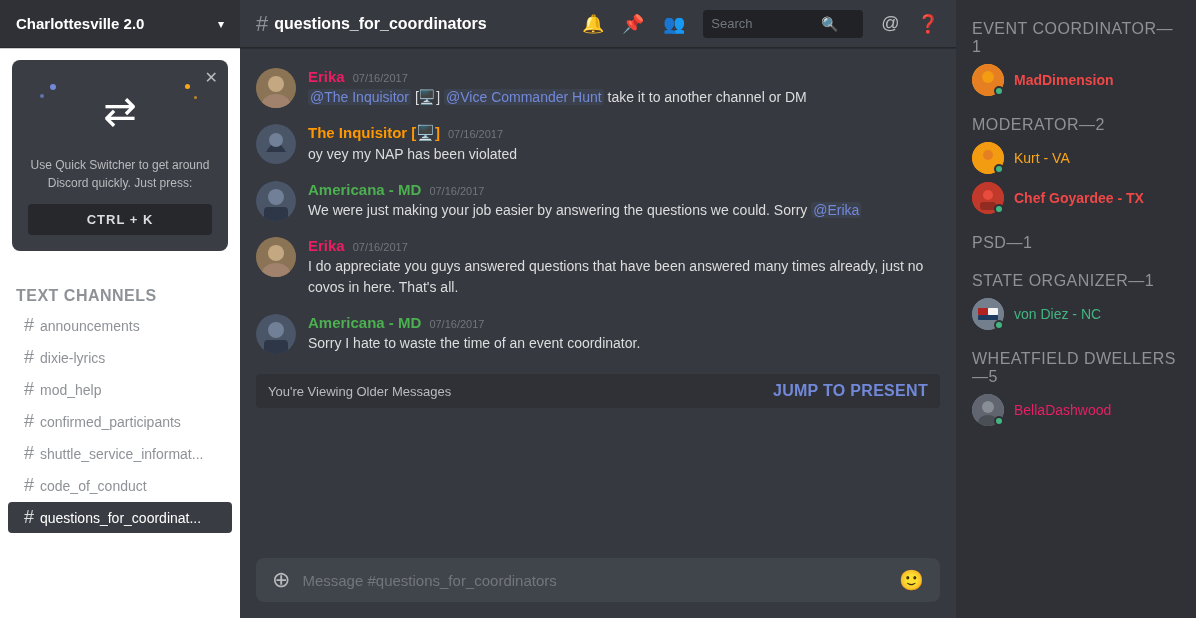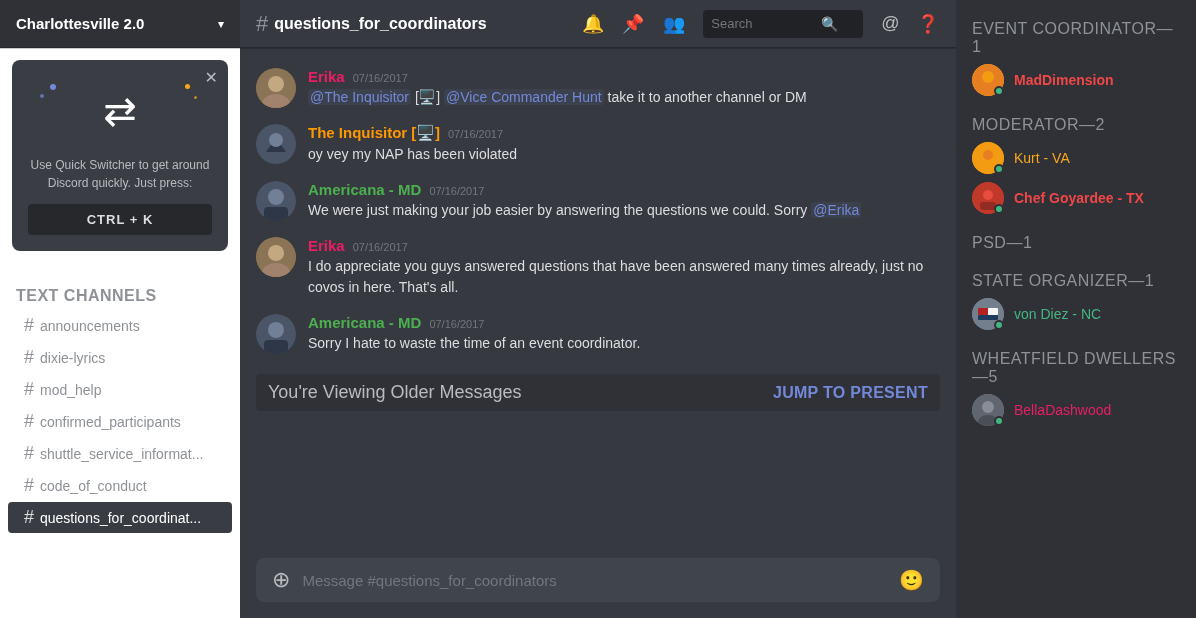--- a/index.html
+++ b/index.html
@@ -56,21 +56,21 @@
     .message-author { font-weight: 600; font-size: 15px; }
     .message-timestamp { font-size: 11px; color: #72767d; }
     .message-text { color: #dcddde; line-height: 1.5; font-size: 14px; }
     .mention { color: #7289da; background: rgba(114,137,218,0.1); border-radius: 3px; padding: 0 2px; cursor: pointer; }
     .author-erika { color: #e91e63; }
     .author-inquisitor { color: #ff9800; }
     .author-americana { color: #4caf50; }
 
     
     .older-messages-bar { margin: 8px 16px; background: #2f3136; border-radius: 4px; display: flex; align-items: center; justify-content: space-between; padding: 8px 12px; }
-    .older-messages-text { font-size: 18px; color: #b9bbbe; }
+    .older-messages-text { font-size: 13px; color: #b9bbbe; }
     .jump-to-present { font-size: 16px; font-weight: 600; color: #7289da; cursor: pointer; text-transform: uppercase; letter-spacing: 0.3px; }
 
     
     .message-input-area { padding: 0 16px 16px; flex-shrink: 0; }
     .message-input-box { background: #40444b; border-radius: 8px; display: flex; align-items: center; padding: 0 16px; height: 44px; }
     .input-plus { color: #b9bbbe; font-size: 22px; cursor: pointer; margin-right: 12px; }
     .input-field { flex: 1; background: none; border: none; outline: none; color: #dcddde; font-size: 15px; }
     .input-field::placeholder { color: #72767d; }
     .input-emoji { color: #b9bbbe; font-size: 20px; cursor: pointer; }
 

